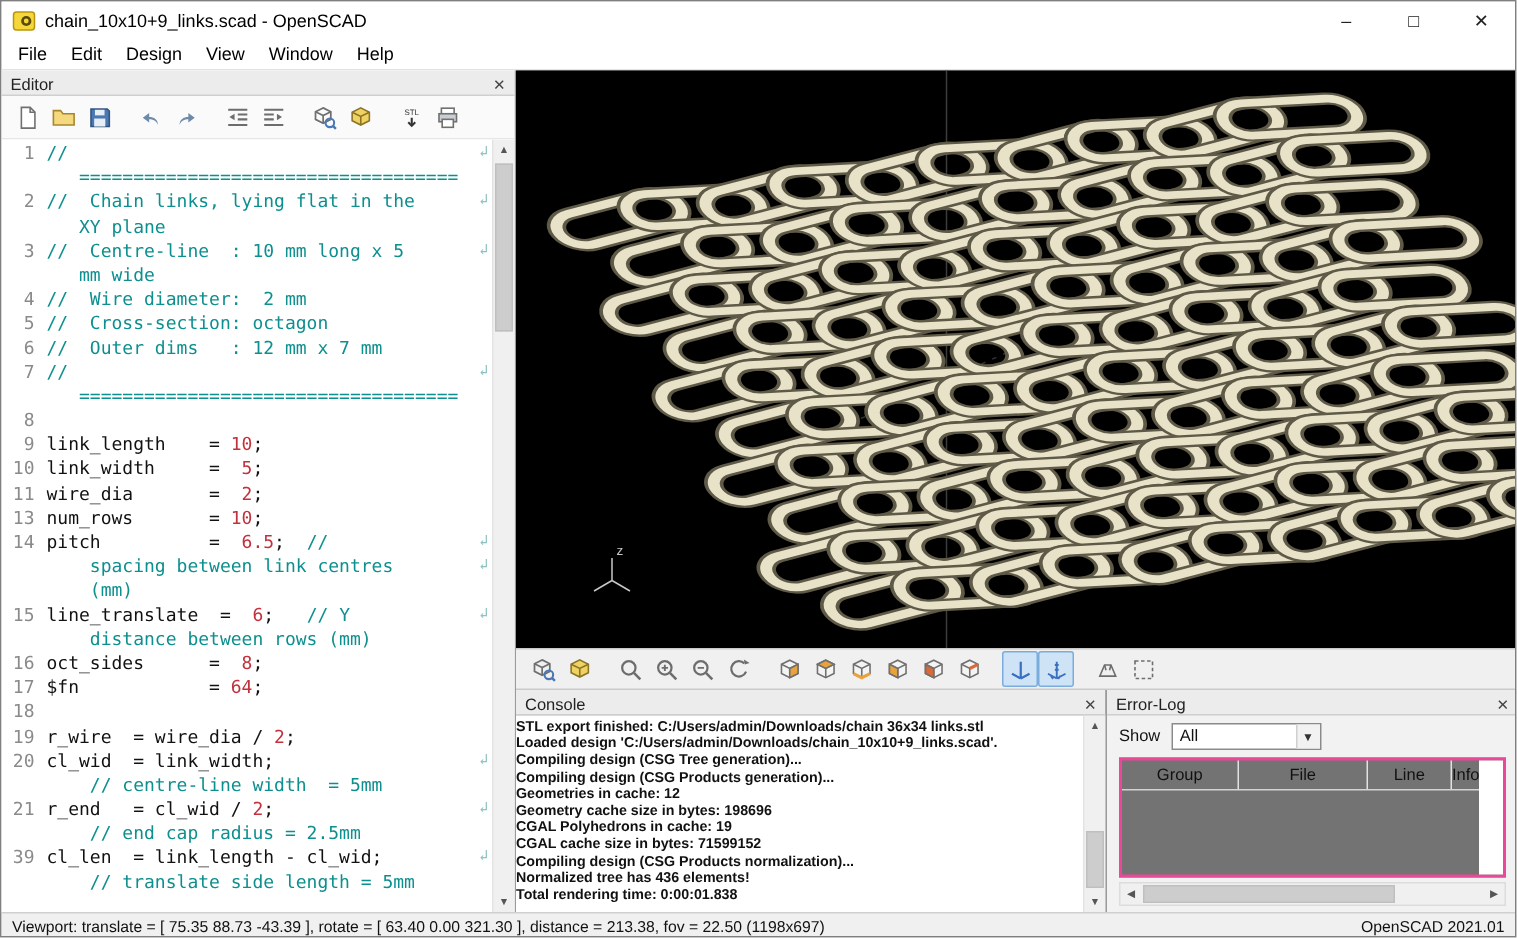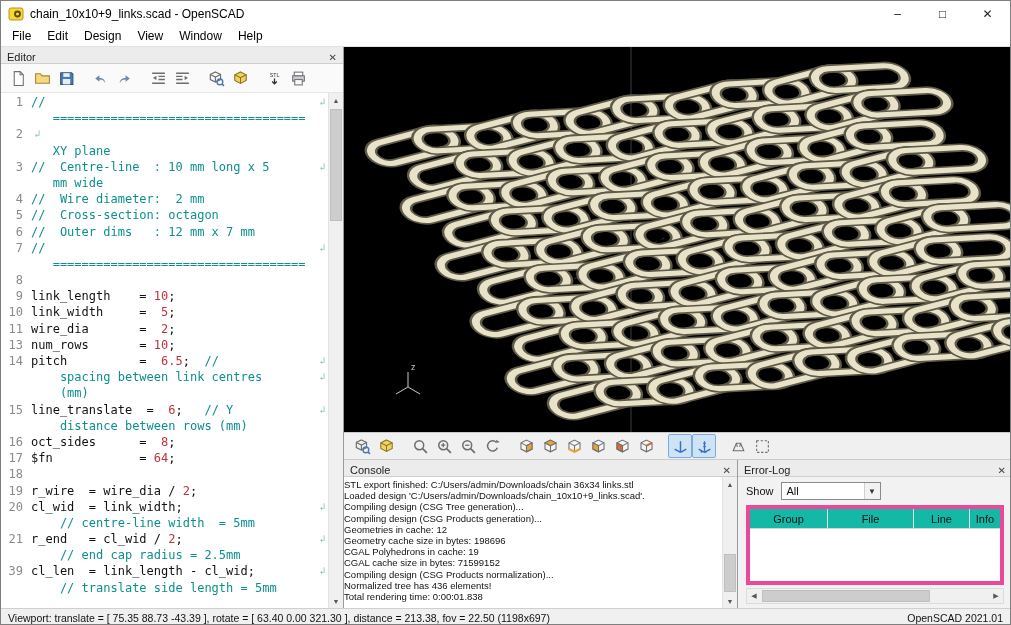--- a/index.html
+++ b/index.html
@@ -39,26 +39,26 @@
   .sthumb{position:absolute;left:1px;right:1px;background:#cdcdcd;border:1px solid #bfbfbf;box-sizing:border-box;}
   
   .rightcol{width:668px;flex:none;display:flex;flex-direction:column;}
   .viewport{height:385px;flex:none;background:#000;position:relative;}
   .viewport svg{display:block;}
   .vptoolbar{height:26px;flex:none;background:#f0f0f0;border-top:1px solid #cacaca;border-bottom:1px solid #cacaca;display:flex;align-items:center;padding-left:6px;}
   .bottompanels{flex:1;display:flex;min-height:0;}
   .consolepanel{width:394px;flex:none;border-right:1px solid #9a9a9a;display:flex;flex-direction:column;box-sizing:border-box;background:#7f1d1d;}
   .consolebody{position:relative;flex:1;overflow:hidden;background:#fff;}
   .clines{position:absolute;left:0;top:2px;right:14px;bottom:0;}
-  .cline{font-size:9.5px;line-height:11.2px;padding-left:0;white-space:nowrap;overflow:hidden;color:#111;}
+  .cline{font-size:9.5px;line-height:11.2px;padding-left:0;white-space:nowrap;overflow:hidden;color:#111;font-weight:bold;}
   .errorlogpanel{flex:1;display:flex;flex-direction:column;background:#f2f2f2;min-width:0;}
   .showrow{display:flex;align-items:center;padding:5px 8px 3px 8px;font-size:11px;gap:7px;color:#111;}
   .dropdown{width:100px;height:18px;background:#fff;border:1px solid #8a8a8a;display:flex;align-items:center;font-size:11px;padding-left:5px;box-sizing:border-box;}
   .ddarrow{margin-left:auto;width:15px;height:100%;display:flex;align-items:center;justify-content:center;font-size:8px;color:#333;border-left:1px solid #d0d0d0;background:#f2f2f2;}
-  .eltable{margin:2px 8px 0 8px;background:#14b8a6;border:4px solid #ec4899;flex:1;display:flex;flex-direction:column;min-height:0;}
+  .eltable{margin:2px 8px 0 8px;background:#737373;border:2px solid #ec4899;flex:1;display:flex;flex-direction:row;min-height:0;}
   .elheader{display:flex;height:19px;flex:none;border-bottom:1px solid #d4d4d4;font-size:11px;color:#111;}
   .elcol{display:flex;align-items:center;justify-content:center;border-right:1px solid #e2e2e2;box-sizing:border-box;}
   .elcol:nth-child(1){width:78px;} .elcol:nth-child(2){width:86px;} .elcol:nth-child(3){width:56px;} .elcol:nth-child(4){flex:1;border-right:none;}
   .elbody{flex:1;background:#fff;}
   .hscroll{position:relative;height:14px;margin:3px 8px 4px 8px;background:#f0f0f0;border:1px solid #dcdcdc;flex:none;}
   .harrow{position:absolute;top:0;bottom:0;width:14px;display:flex;align-items:center;justify-content:center;font-size:7px;color:#555;}
   .harrow.left{left:0;} .harrow.right{right:0;}
   .hthumb{position:absolute;top:1px;bottom:1px;left:15px;width:65%;background:#cdcdcd;border:1px solid #bfbfbf;}
   
   .statusbar{height:17px;background:#f0f0f0;border-top:1px solid #cfcfcf;display:flex;align-items:center;font-size:10.5px;padding:0 7px;color:#111;}
@@ -199,21 +199,21 @@
                 <rect x="2.5" y="5.5" width="11" height="5" fill="#c9cdd4" stroke="#707070"></rect>
                 <rect x="4.5" y="9" width="7" height="5" fill="#fff" stroke="#707070"></rect>
               </svg>
             </span>
           </span>
         </div>
       <div class="codewrap">
         <div class="code" id="code-rows">
             <div class="crow"><span class="lnum">1</span><span class="ctext"><span class="tok-c">//</span></span><span class="wrapflag">↲</span></div>
             <div class="crow"><span class="lnum"></span><span class="ctext"><span class="tok-c">   ===================================</span></span></div>
-            <div class="crow"><span class="lnum">2</span><span class="wrapflag">↲</span></div>
+            <div class="crow"><span class="lnum">2</span><span class="ctext"><span class="tok-c">//  Chain links, lying flat in the</span></span><span class="wrapflag">↲</span></div>
             <div class="crow"><span class="lnum"></span><span class="ctext"><span class="tok-c">   XY plane</span></span></div>
             <div class="crow"><span class="lnum">3</span><span class="ctext"><span class="tok-c">//  Centre-line  : 10 mm long x 5</span></span><span class="wrapflag">↲</span></div>
             <div class="crow"><span class="lnum"></span><span class="ctext"><span class="tok-c">   mm wide</span></span></div>
             <div class="crow"><span class="lnum">4</span><span class="ctext"><span class="tok-c">//  Wire diameter:  2 mm</span></span></div>
             <div class="crow"><span class="lnum">5</span><span class="ctext"><span class="tok-c">//  Cross-section: octagon</span></span></div>
             <div class="crow"><span class="lnum">6</span><span class="ctext"><span class="tok-c">//  Outer dims   : 12 mm x 7 mm</span></span></div>
             <div class="crow"><span class="lnum">7</span><span class="ctext"><span class="tok-c">//</span></span><span class="wrapflag">↲</span></div>
             <div class="crow"><span class="lnum"></span><span class="ctext"><span class="tok-c">   ===================================</span></span></div>
             <div class="crow"><span class="lnum">8</span><span class="ctext"></span></div>
             <div class="crow"><span class="lnum">9</span><span class="ctext"><span class="tok-k">link_length    = </span><span class="tok-m">10</span><span class="tok-k">;</span></span></div>

